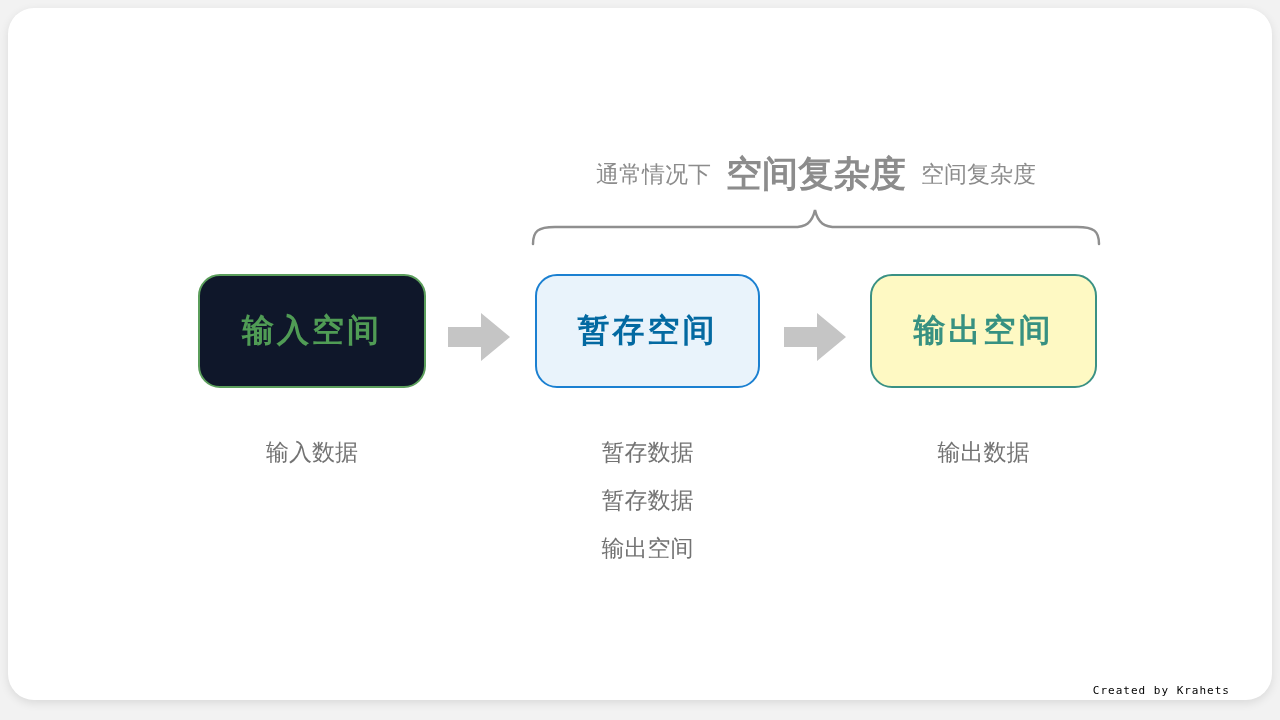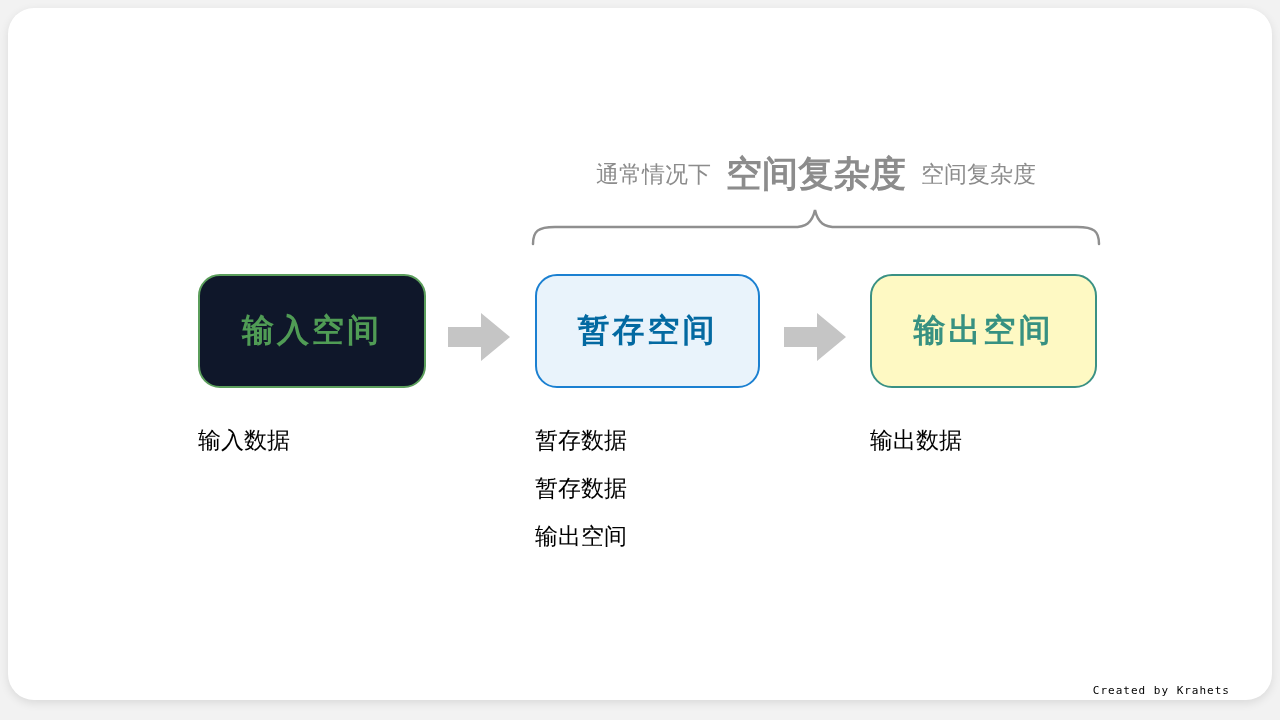--- a/index.html
+++ b/index.html
@@ -55,24 +55,24 @@
   .box-green { left: 190px; width: 228px; border-color: #5b9e5b; background: #0f172a; color: #509c55; }
   .box-blue  { left: 527px; width: 225px; border-color: #1b80d1; background: #e9f3fb; color: #0369a1; }
   .box-teal  { left: 862px; width: 227px; border-color: #3a9184; background: #fef9c3; color: #379181; }
   
   .arrow { position: absolute; top: 304px; width: 62px; height: 50px; }
   .arrow1 { left: 440px; }
   .arrow2 { left: 776px; }
   
   .ann {
     position: absolute;
-    top: 408px;
-    text-align: left;
+    top: 420px;
+    text-align: center;
     font-size: 23px;
-    color: #000000;
+    color: #737373;
     line-height: 48px;
   }
   .ann1 { left: 190px; width: 228px; }
   .ann2 { left: 527px; width: 225px; }
   .ann3 { left: 862px; width: 227px; }
   
   .credit {
     position: absolute;
     right: 42px; top: 676px;
     font-family: "DejaVu Sans Mono", "Liberation Mono", monospace;

